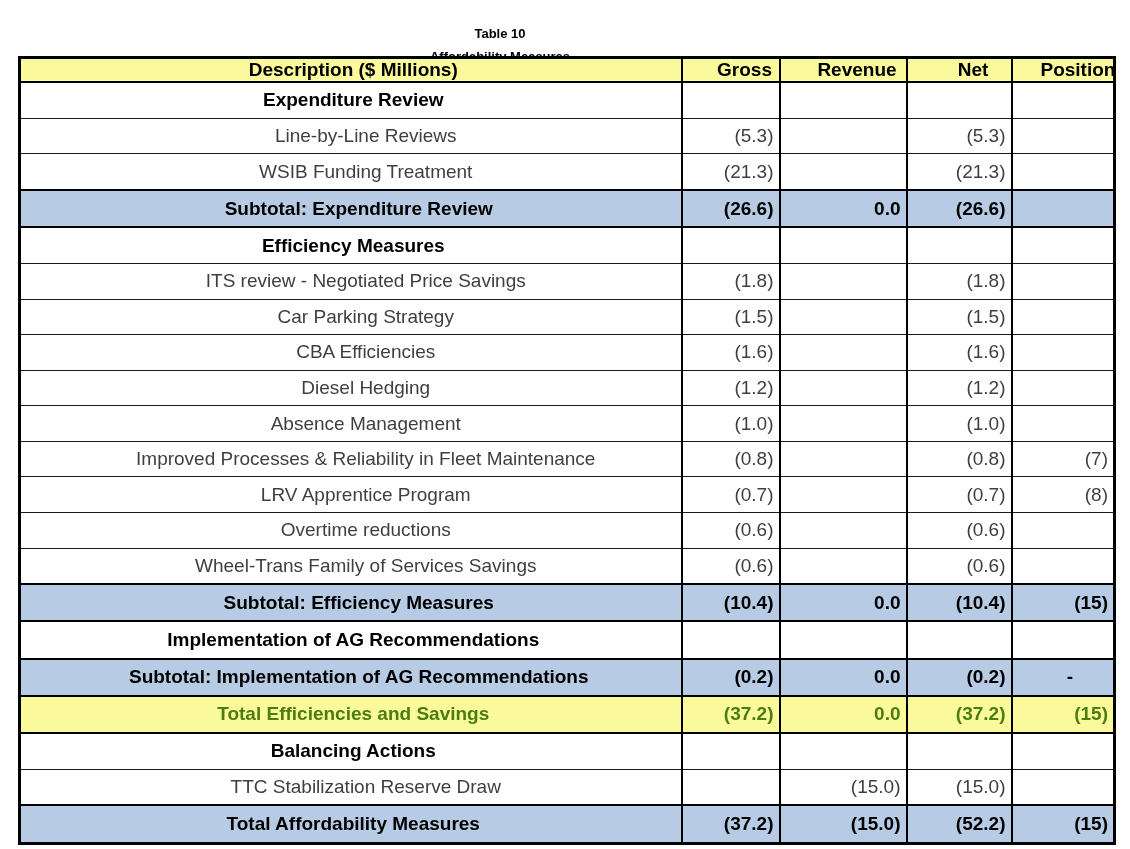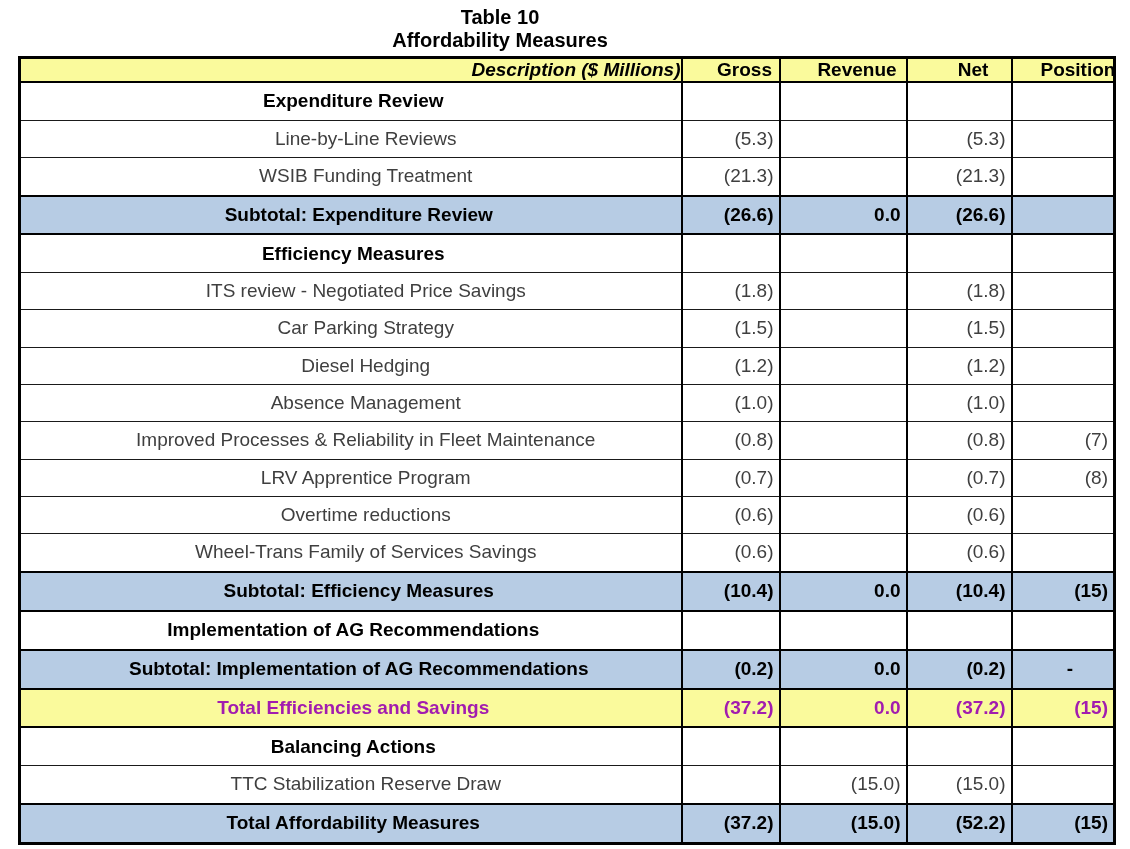--- a/index.html
+++ b/index.html
@@ -10,23 +10,23 @@
   }
   html,body{margin:0;padding:0;background:#ffffff;}
   .page{
     position:relative;
     width:1130px;height:849px;
     background:#ffffff;
     font-family:"Liberation Sans", sans-serif;
     overflow:hidden;
   }
   .title{
-    position:absolute;top:6px;left:0;width:1000px;
+    position:absolute;top:22px;left:0;width:1000px;
     text-align:center;font-weight:bold;color:#000;
-    font-size:20px;line-height:23px;
+    font-size:13px;line-height:23px;
   }
   table.aff{
     position:absolute;left:18px;top:56px;
     width:1095px;height:789px;
     border-collapse:collapse;
     table-layout:fixed;
     border:3px solid var(--border);
     font-size:19px;
   }
   th,td{
@@ -39,36 +39,36 @@
     white-space:nowrap;
     overflow:hidden;
   }
   thead th{
     background:var(--yellow);
     font-weight:bold;color:#000;
     border-bottom:2px solid var(--border);
     text-align:center;
     padding-left:28px;
   }
-  thead th.desc{text-align:right;padding-left:5px;font-style:italic;}
+  thead th.desc{text-align:center;padding-left:5px;}
   td.desc{text-align:center;}
   td.num{text-align:right;padding-right:5px;}
   td.num.dash{padding-right:40px;}
   tr.r-section td{font-weight:bold;color:#000;}
   tr.r-section td.desc{padding-left:5px;}
   tr.r-detail td{color:var(--detail);font-weight:normal;}
   tr.r-detail td.desc{padding-left:30px;}
   tr.r-subtotal td{
     background:var(--blue);font-weight:bold;color:#000;
     border-top:2px solid var(--border);
     border-bottom:2px solid var(--border);
   }
   tr.r-subtotal td.desc{padding-left:16px;}
   tr.r-total_yellow td{
-    background:var(--yellow);font-weight:bold;color:#a21caf;
+    background:var(--yellow);font-weight:bold;color:#4d7c0f;
     border-top:2px solid var(--border);
     border-bottom:2px solid var(--border);
   }
   tr.r-total_yellow td.desc{padding-left:5px;}
   tr.r-total_blue td{
     background:var(--blue);font-weight:bold;color:#000;
     border-top:2px solid var(--border);
     border-bottom:2px solid var(--border);
     margin-left:46px;
   }
@@ -145,20 +145,27 @@
           <td class="num"></td>
         </tr>
         <tr class="r-detail">
           <td class="desc">Car Parking Strategy</td>
           <td class="num">(1.5)</td>
           <td class="num"></td>
           <td class="num">(1.5)</td>
           <td class="num"></td>
         </tr>
         <tr class="r-detail">
+          <td class="desc">CBA Efficiencies</td>
+          <td class="num">(1.6)</td>
+          <td class="num"></td>
+          <td class="num">(1.6)</td>
+          <td class="num"></td>
+        </tr>
+        <tr class="r-detail">
           <td class="desc">Diesel Hedging</td>
           <td class="num">(1.2)</td>
           <td class="num"></td>
           <td class="num">(1.2)</td>
           <td class="num"></td>
         </tr>
         <tr class="r-detail">
           <td class="desc">Absence Management</td>
           <td class="num">(1.0)</td>
           <td class="num"></td>

